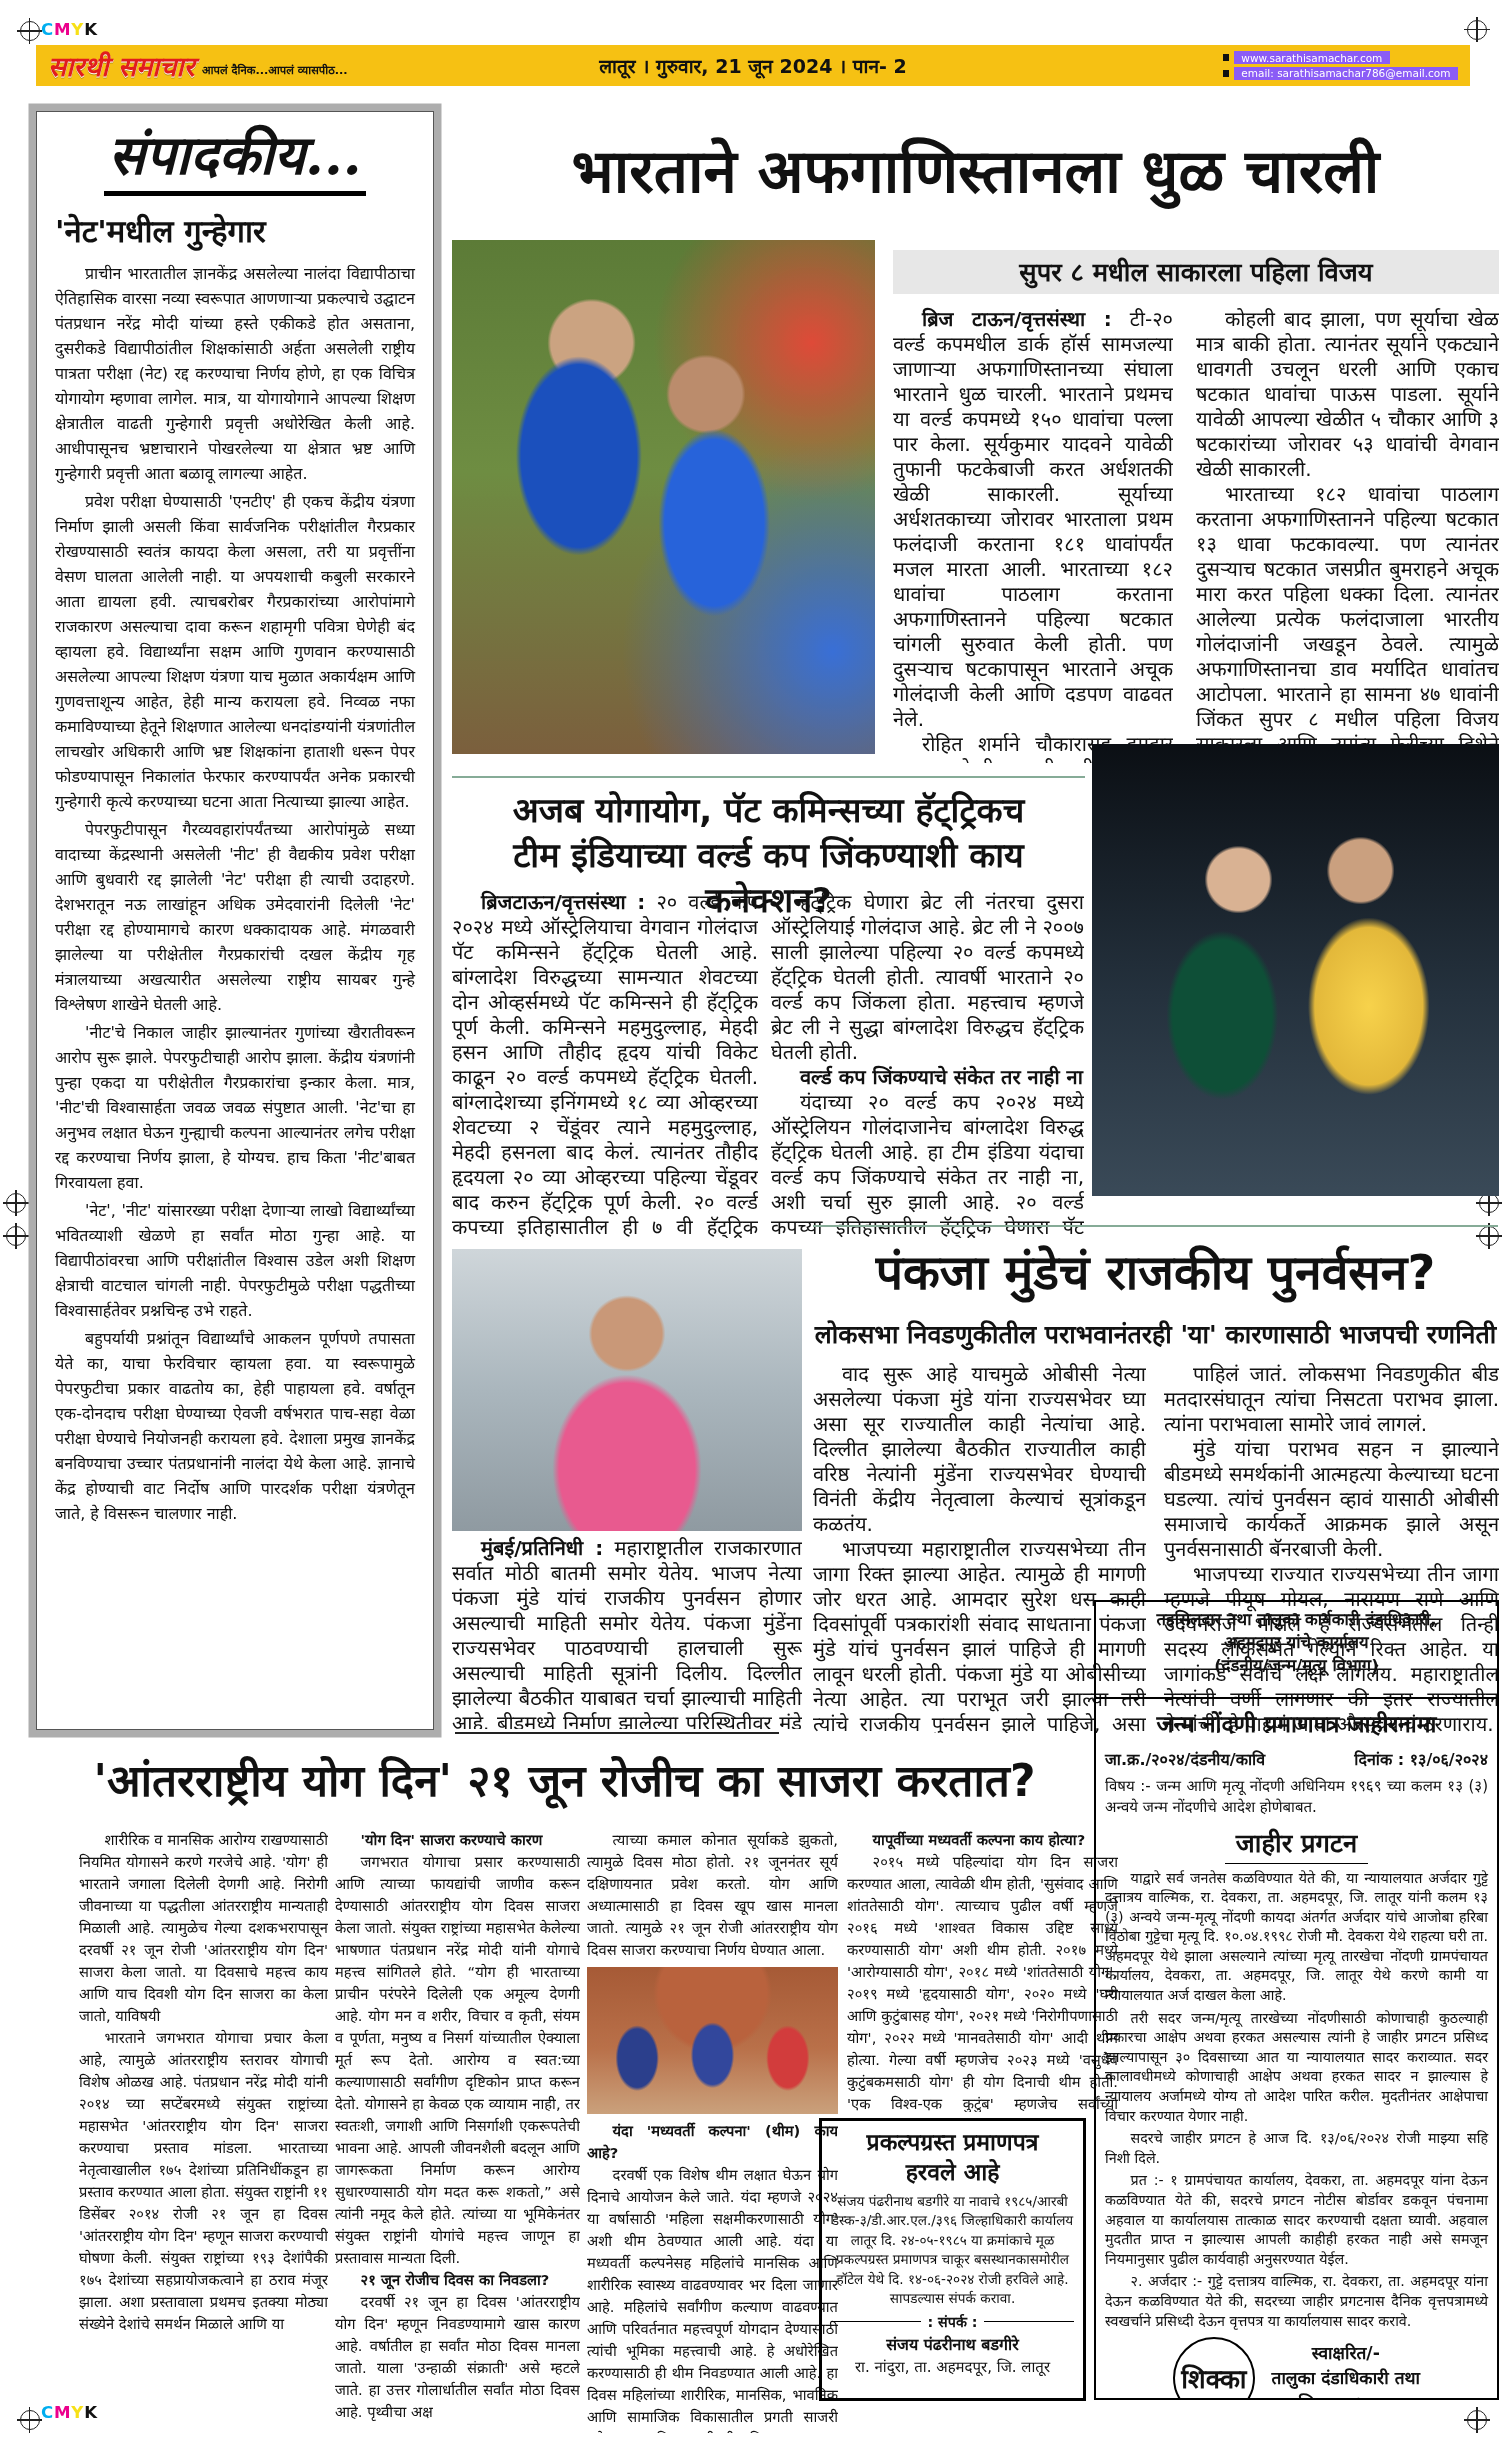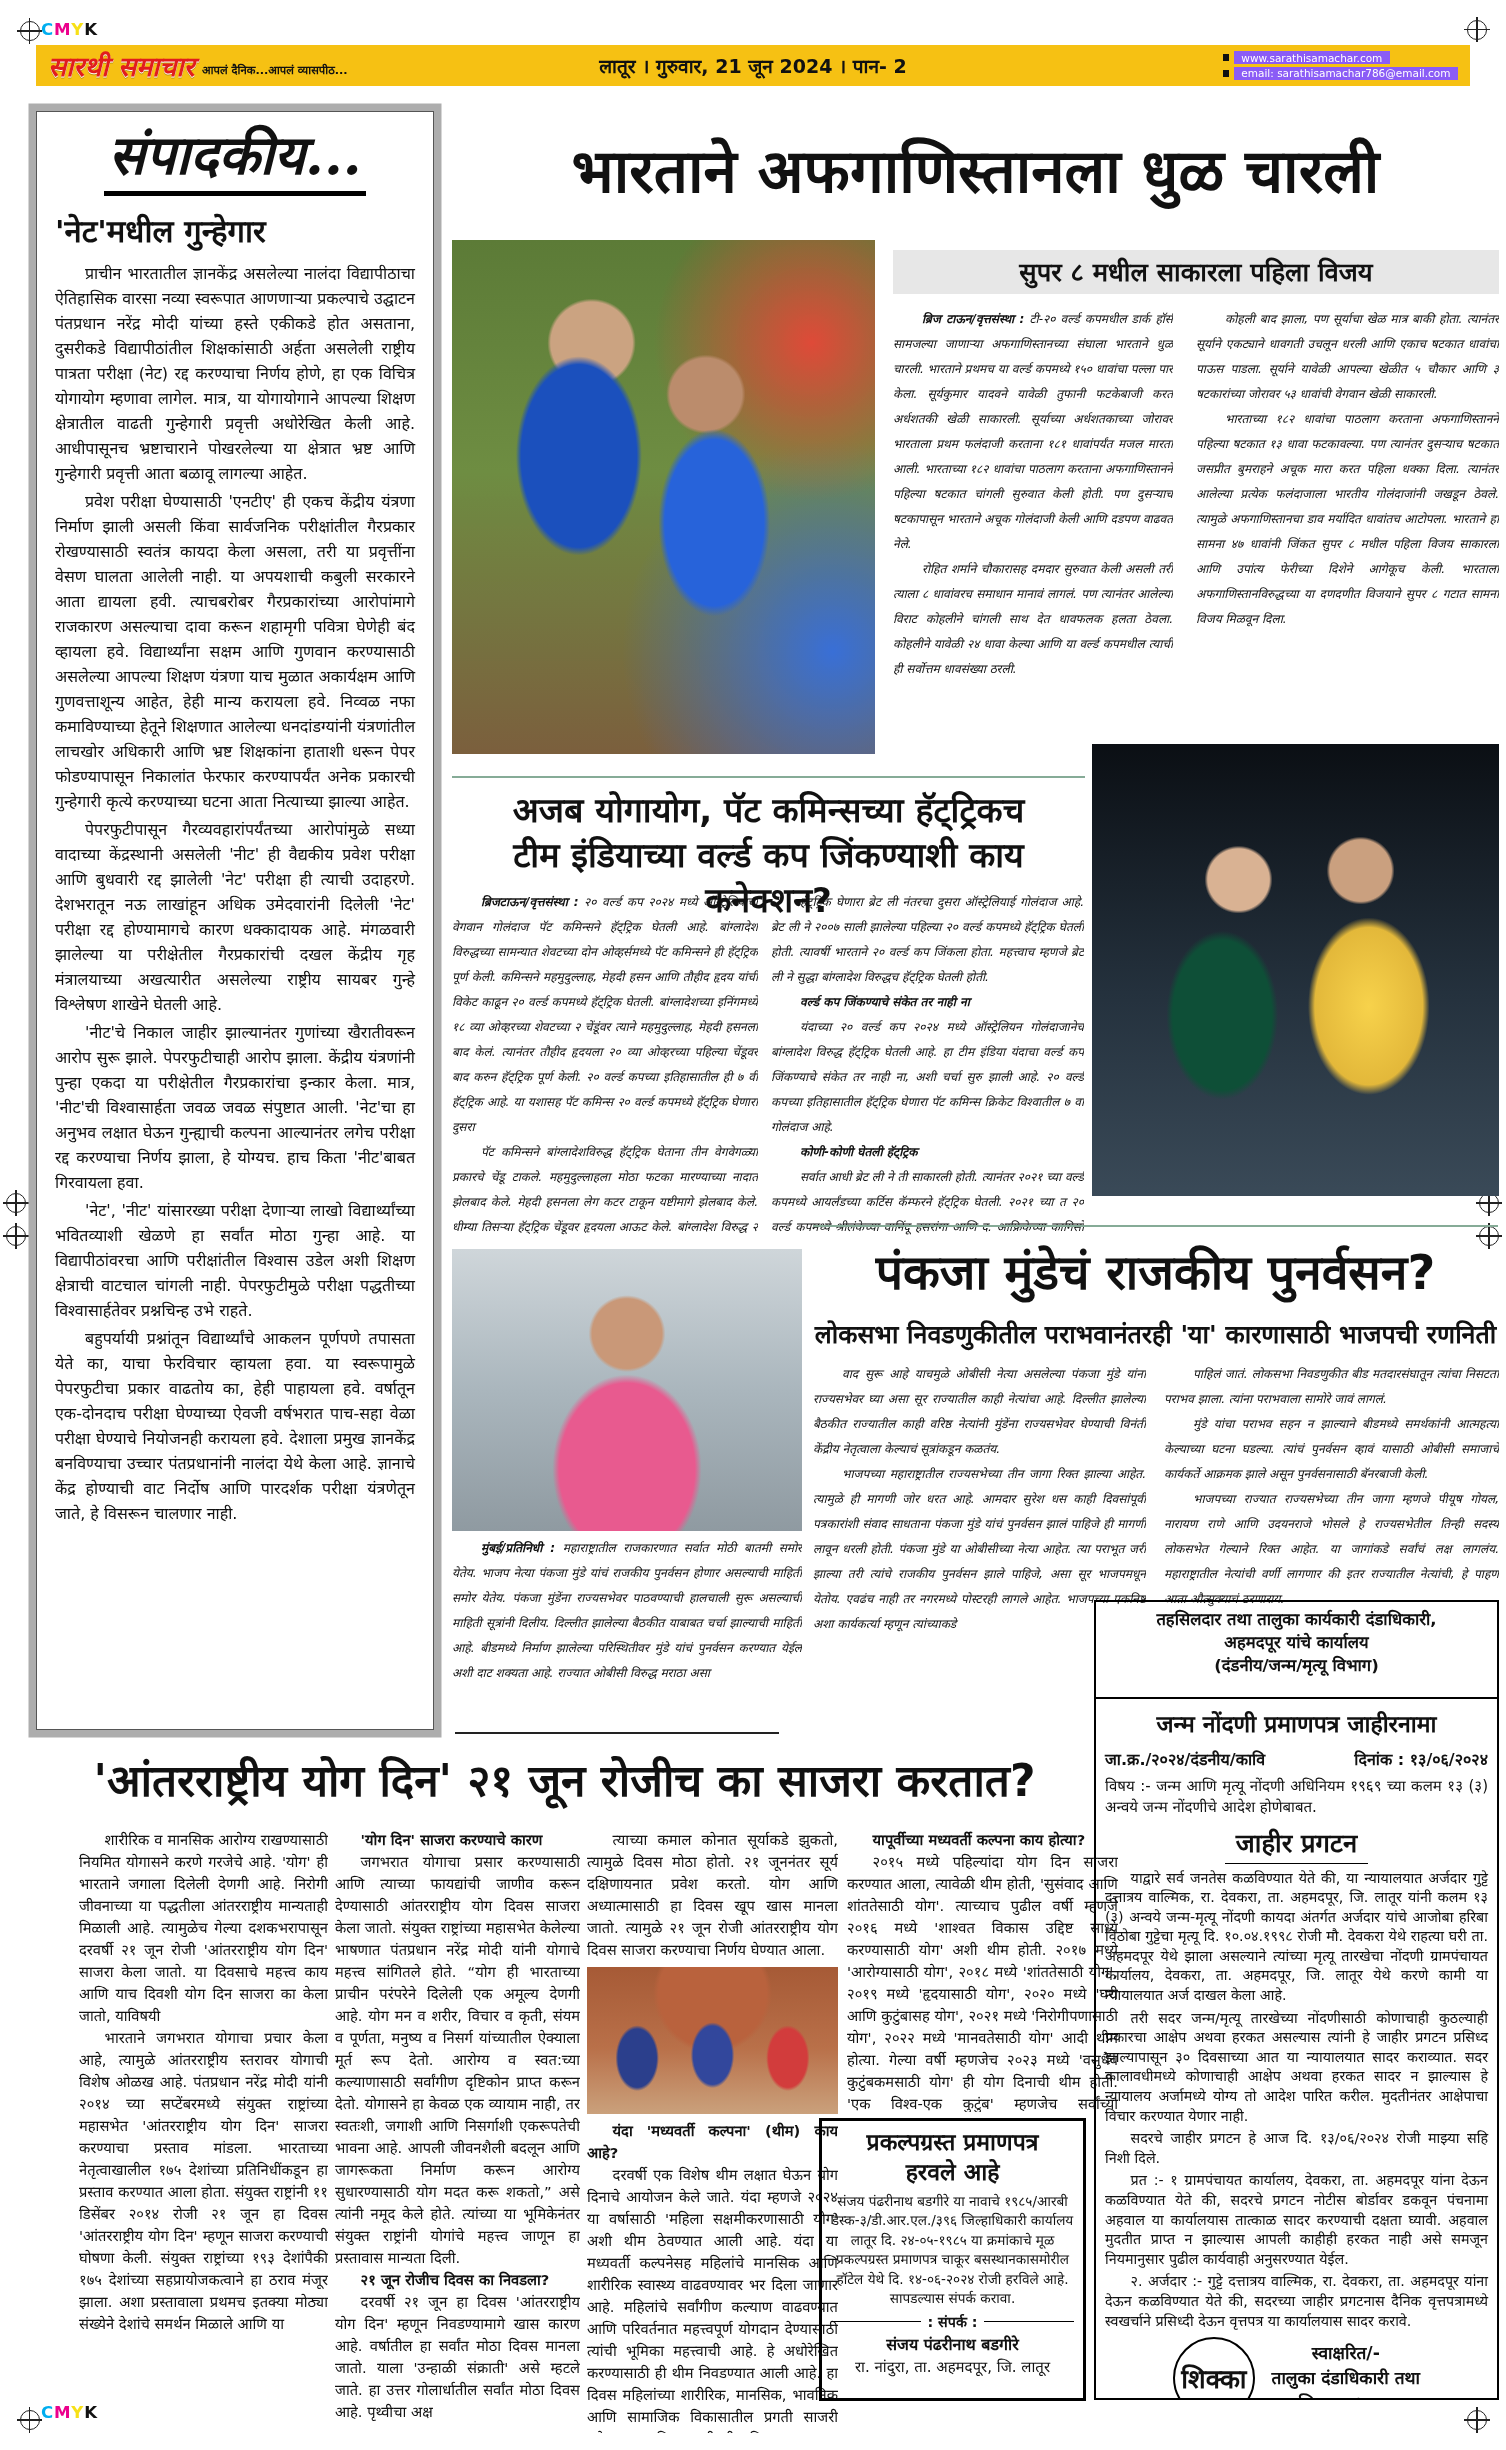--- a/index.html
+++ b/index.html
@@ -33,21 +33,21 @@
   .edit-head-wrap{text-align:center;}
   .edit-head{display:inline-block;font-size:54px;line-height:65px;font-weight:bold;font-style:italic;
              border-bottom:5.3px solid #000;padding:0 4.5px 3px 4.5px;font-family:"DejaVu Serif","DejaVu Sans",serif;}
   .edit-title{font-size:31px;font-weight:bold;margin:16.6px 0 10.5px 0;line-height:38px;}
   .edit-box p{font-size:16px;line-height:25px;text-align:justify;text-indent:30px;margin:0 0 3px 0;}
   
   .lead-headline{left:452px;top:119px;width:1047px;height:110px;font-size:60px;font-weight:bold;
                  text-align:center;line-height:105px;white-space:nowrap;}
   .lead-subhead{left:893px;top:250px;width:606px;height:44px;background:var(--graybox);
                 font-size:25.6px;font-weight:bold;text-align:center;line-height:44px;}
-  .bodycol{font-size:12px;line-height:25px;text-align:justify;overflow:hidden;font-style:italic;}
+  .bodycol{font-size:20px;line-height:25px;text-align:justify;overflow:hidden;}
   .bodycol p{margin:0;text-indent:29px;}
   .dl{font-weight:bold;}
   .inline-sub{font-weight:bold;text-indent:18px;}
   .lead-col1{left:893px;top:307px;width:280px;height:456px;}
   .lead-col2{left:1196px;top:307px;width:303px;height:456px;}
   
   .ph{overflow:hidden;}
   .ph-india{left:452px;top:240px;width:423px;height:514px;
     background:
       radial-gradient(105px 166px at 30% 42%,#1d50b8 0%,#1d50b8 55%,transparent 60%),

